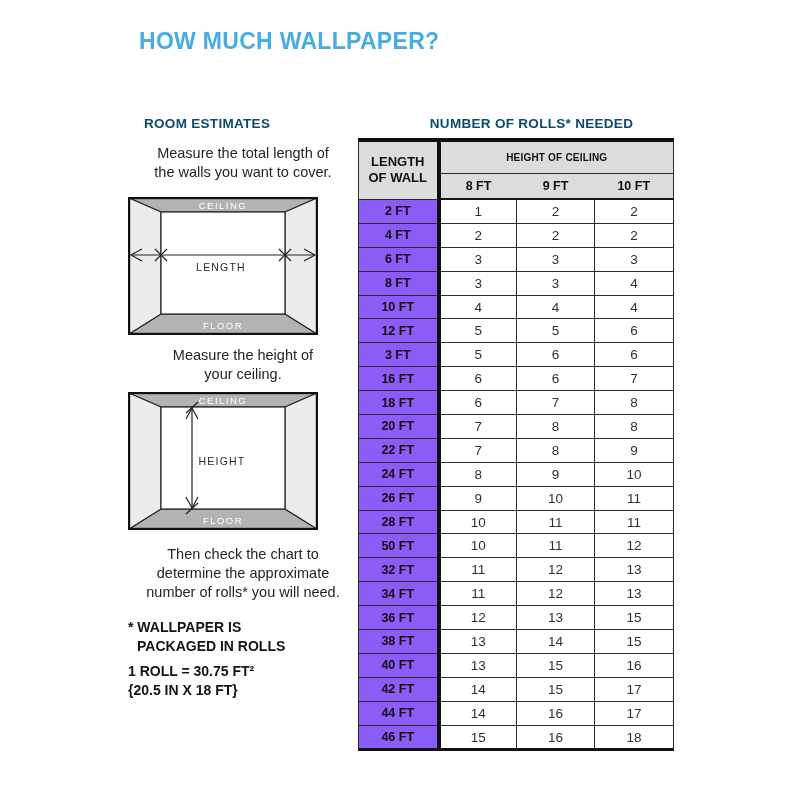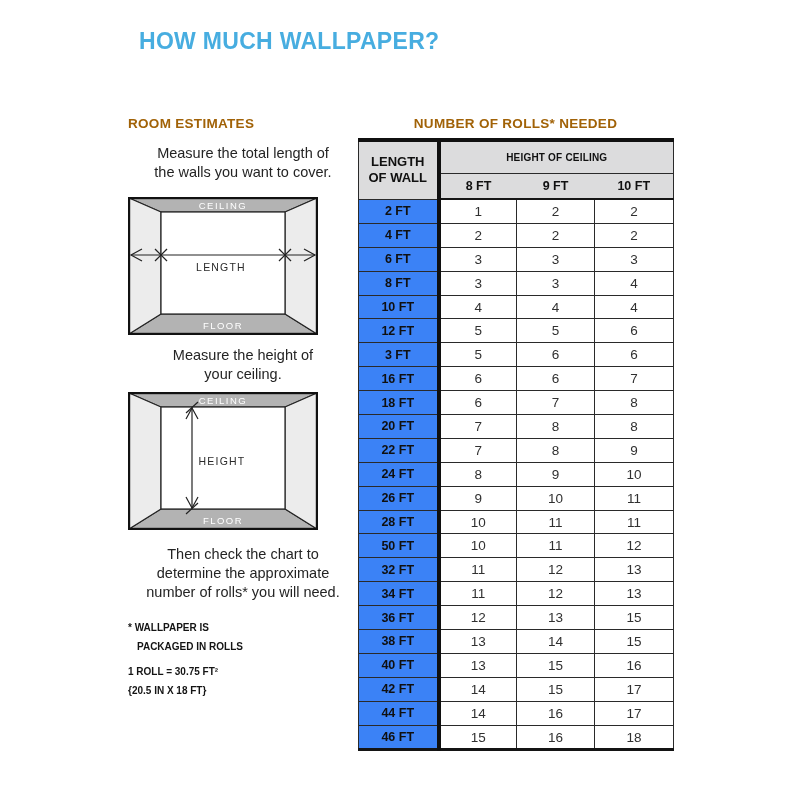--- a/index.html
+++ b/index.html
@@ -7,32 +7,32 @@
     width:800px; height:800px; position:relative; background:#ffffff;
     font-family:"Liberation Sans","DejaVu Sans",sans-serif; color:#1f1f1f;
     overflow:hidden;
   }
   .abs { position:absolute; }
   .page-title {
     left:127px; top:28px; font-size:23px; font-weight:bold;
     color:#47ADE0; letter-spacing:0.3px;margin-left:12px;
   }
   .section-head {
-    font-size:13.5px; font-weight:bold; color:#a16207; letter-spacing:0.3px;
+    font-size:13.5px; font-weight:bold; color:#0c4a6e; letter-spacing:0.3px;margin-left:16px;
   }
   .room-head { left:128px; top:116px; }
   .table-head { left:358px; top:116px; width:315px; text-align:center; }
   .para {
     left:128px; font-size:14.5px; line-height:19px; color:#242424;
     white-space:pre-line; width:230px;text-align:center;
   }
   .p1 { top:144px; }
   .p2 { top:346px; }
   .p3 { top:545px; }
-  .bold-note { left:128px; font-weight:bold; font-size:10px; line-height:19px; color:#141414; }
+  .bold-note { left:128px; font-weight:bold; font-size:14px; line-height:19px; color:#141414; }
   .note1 { top:618px; }
   .note2 { top:637px; padding-left:9px; }
   .roll1 { top:662px; }
   .roll2 { top:681px; }
   .diagram { left:128px; width:190px; height:138px; }
   .d1 { top:197px; }
   .d2 { top:392px; }
   svg text { font-family:"Liberation Sans","DejaVu Sans",sans-serif; }
   .wall-txt { fill:#ffffff; font-size:9.5px; letter-spacing:1.5px; }
   .dim-txt { fill:#2a2a2a; font-size:10.5px; letter-spacing:1.2px; }
@@ -50,21 +50,21 @@
   .rolls th.rowhead {
     width:80px; font-size:13px; font-weight:bold; line-height:16px;
     white-space:pre-line; border-right:4px solid #101010; text-align:center;
   }
   .rolls th.grouphead { height:31px; font-size:10px; letter-spacing:0.2px;text-align:center; }
   .rolls tr.subrow th {
     height:24px; font-size:12.5px; border-left:none; border-right:none;
     border-bottom:2.5px solid #161616; text-align:center;
   }
   .rolls tbody th.rowlabel {
-    background:#3b82f6; font-size:12.5px; font-weight:bold; color:#101010;
+    background:#8b5cf6; font-size:12.5px; font-weight:bold; color:#101010;
     border-right:4px solid #101010; height:22.9px; text-align:center;
   }
   .rolls tbody td {
     text-align:center; font-size:13.5px; color:#303030; height:22.9px; background:#fff;
   }
 </style>
 </head>
 <body>
 
 <div class="abs page-title">HOW MUCH WALLPAPER?</div>

